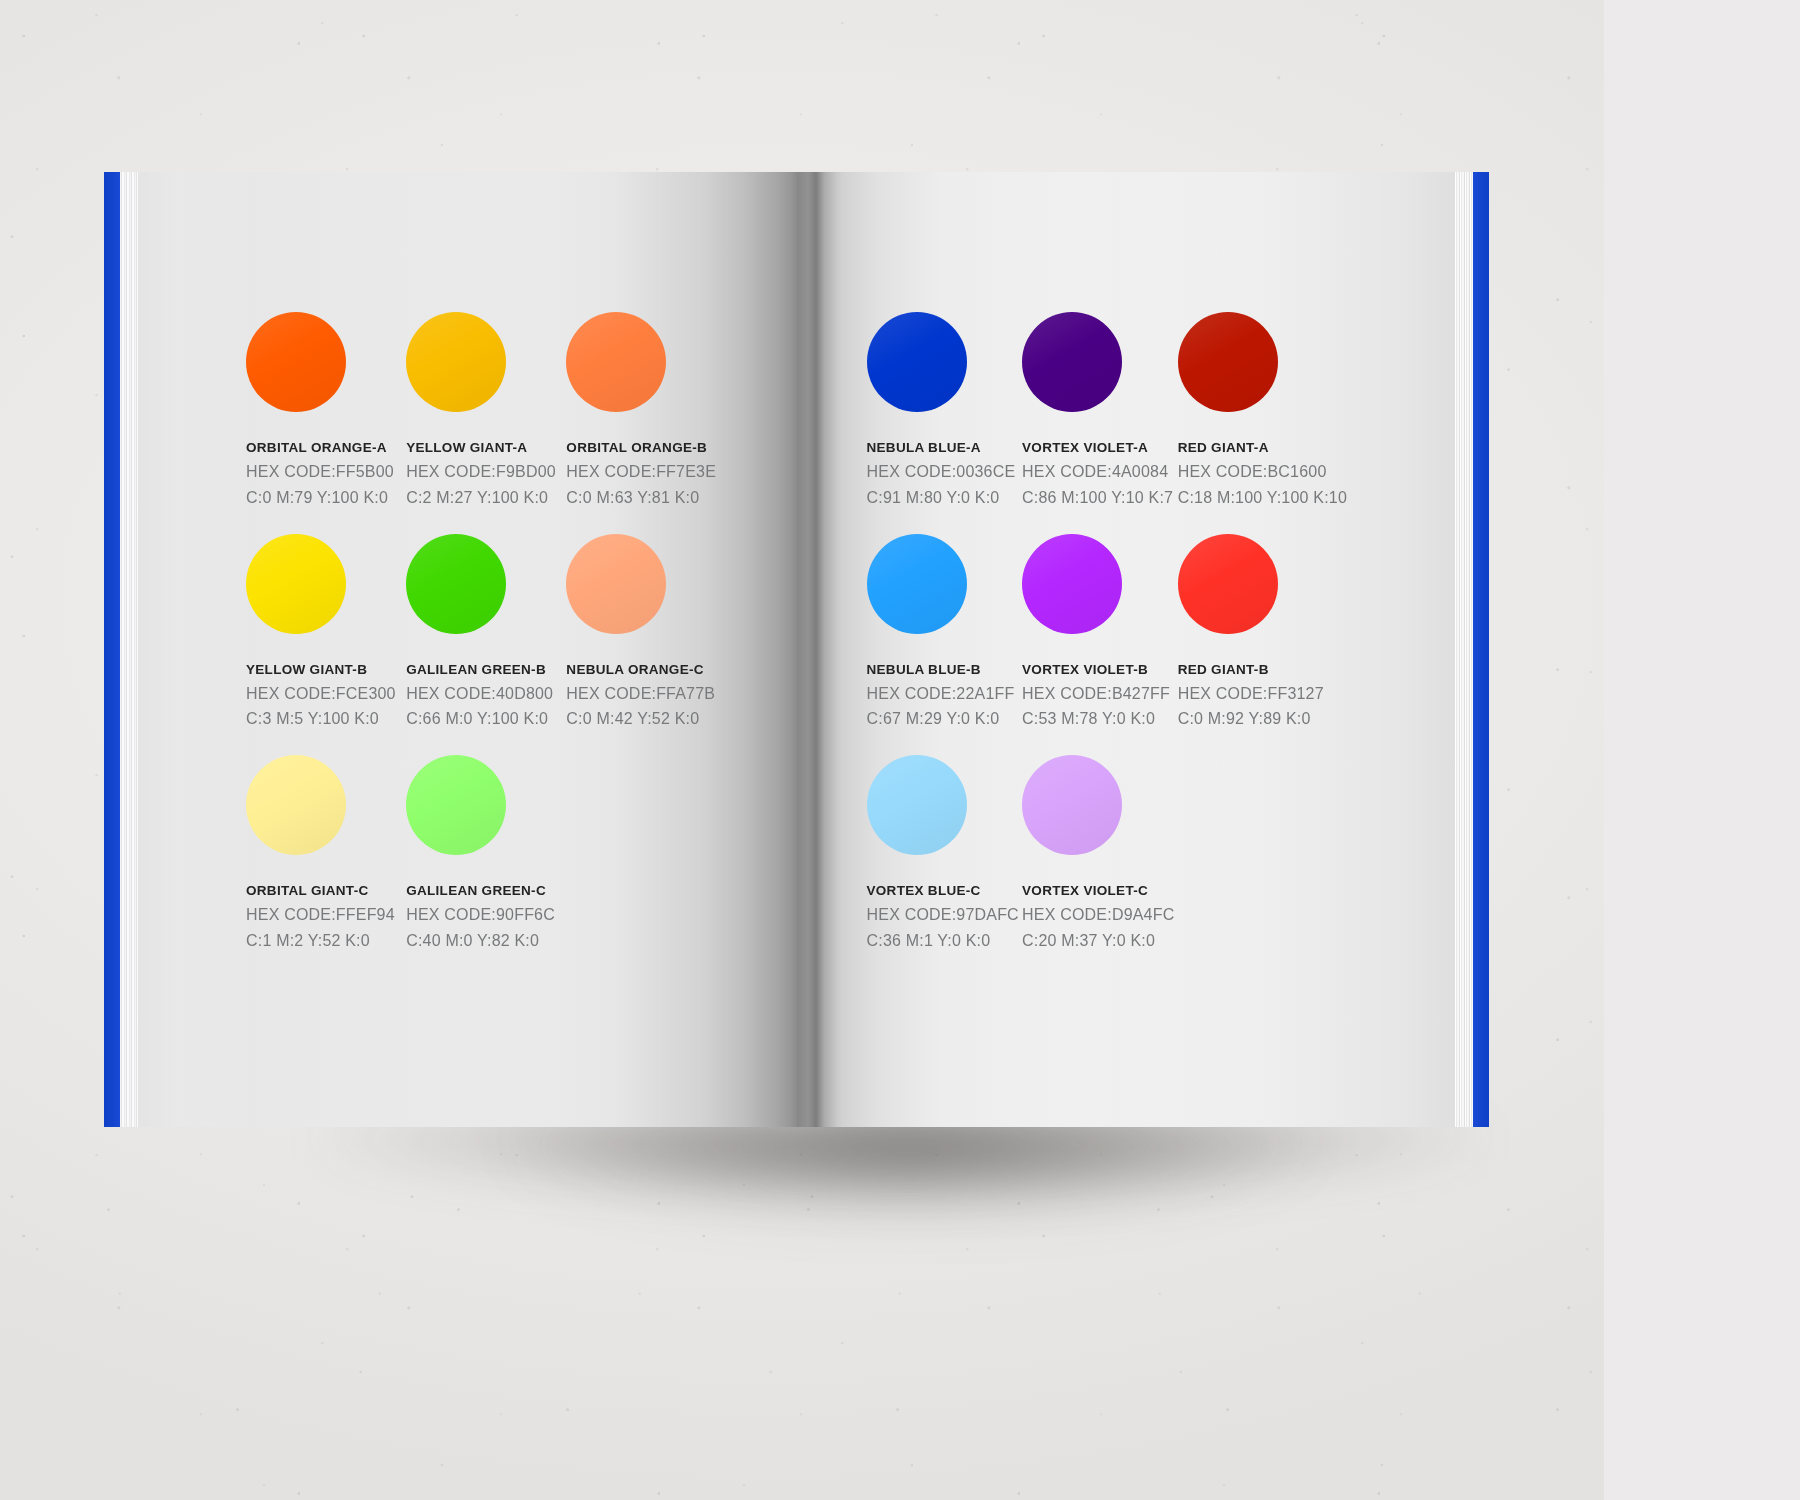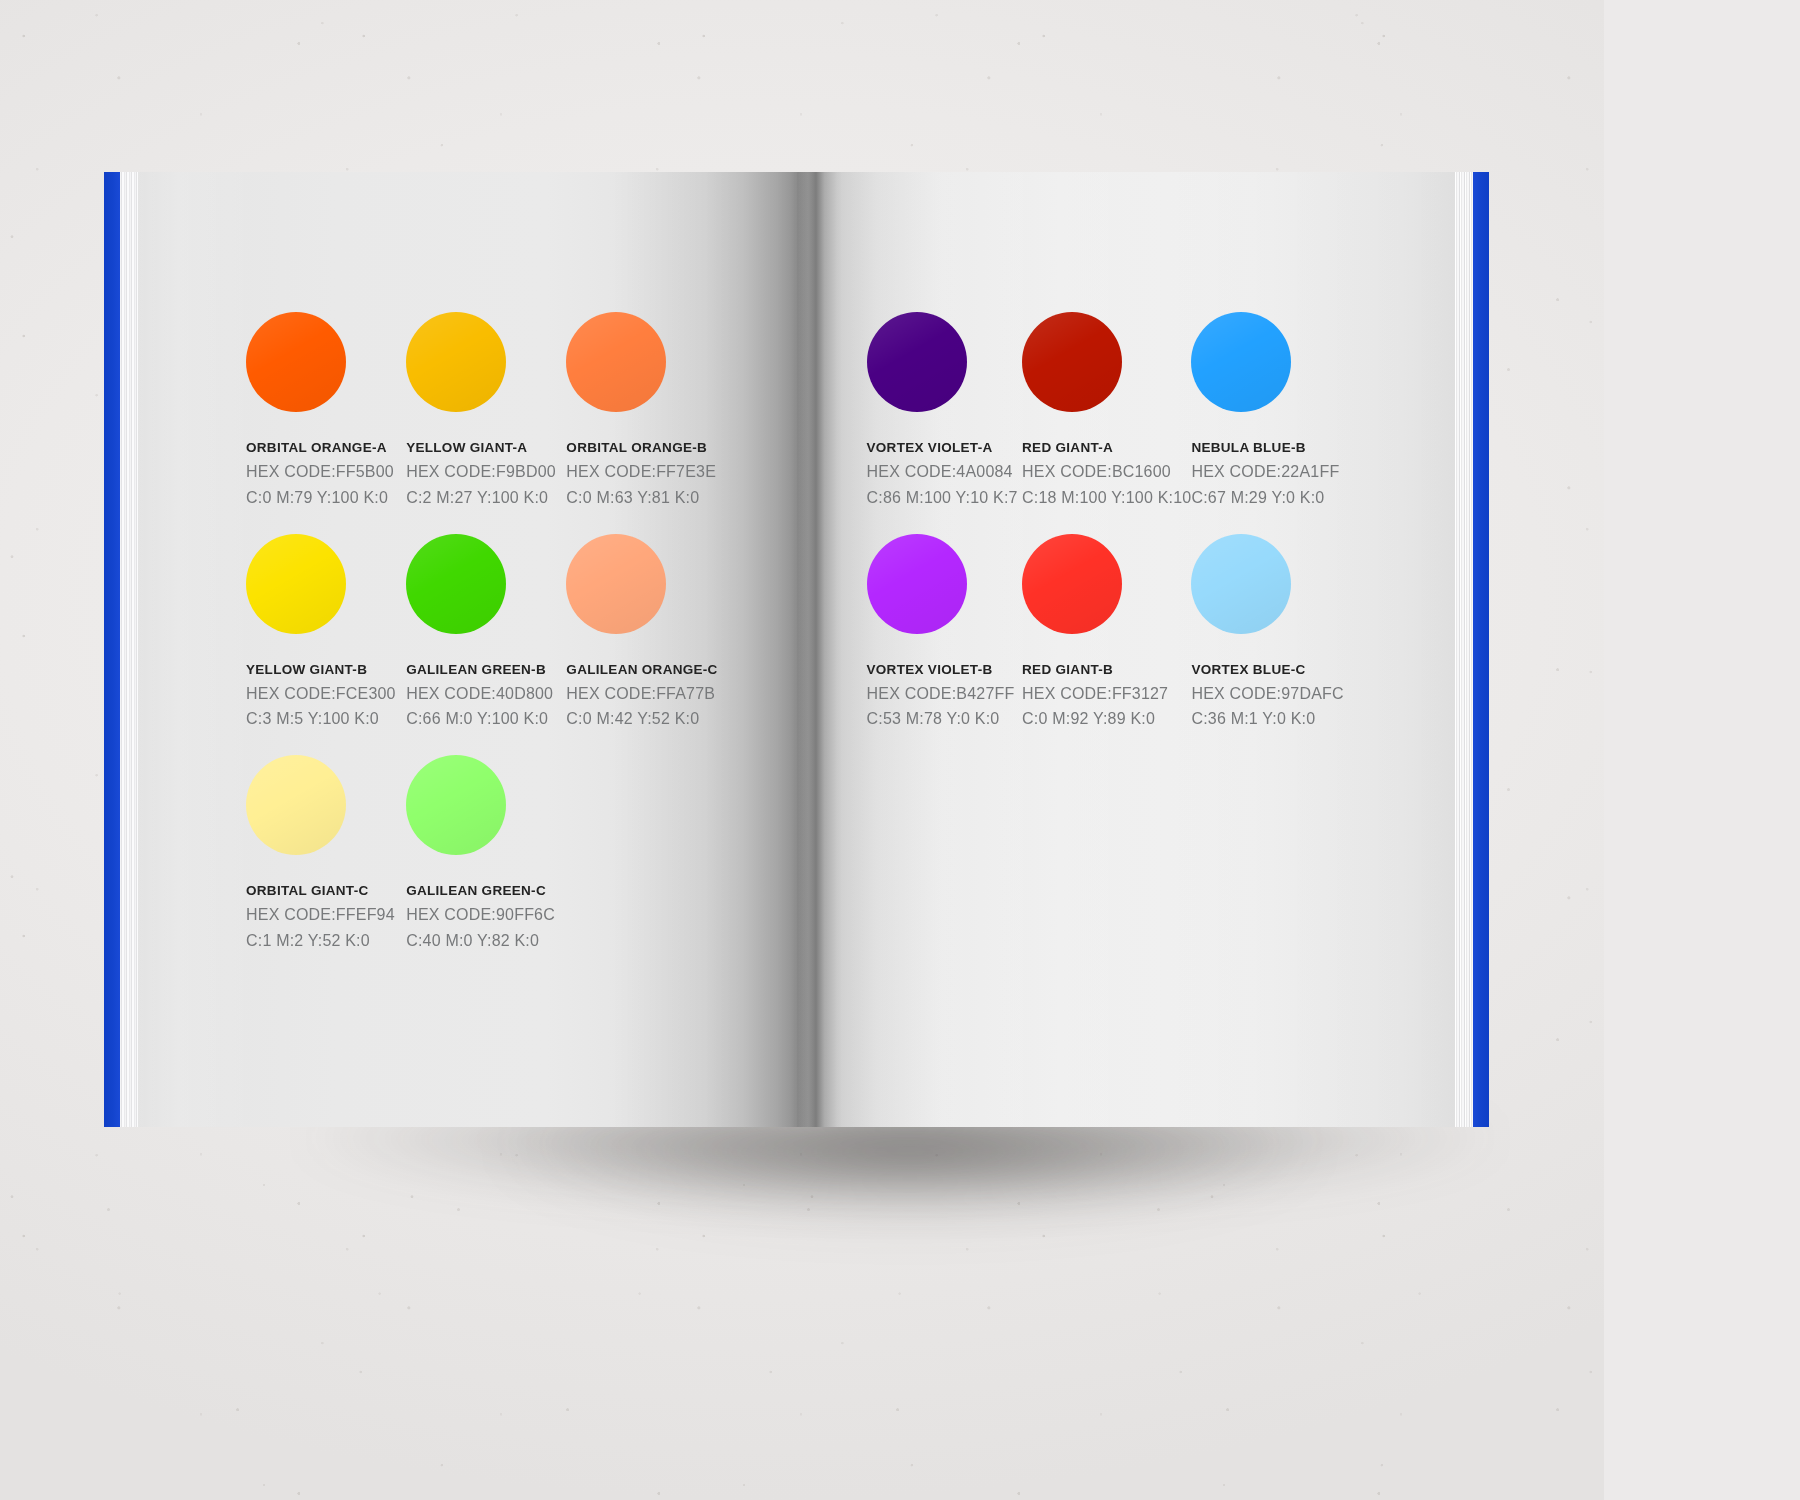--- a/index.html
+++ b/index.html
@@ -188,21 +188,21 @@
             <div class="dot" style="background:#40D800"></div>
             <div class="labels">
               <div class="name">GALILEAN GREEN-B</div>
               <div class="hex">HEX CODE:40D800</div>
               <div class="cmyk">C:66 M:0 Y:100 K:0</div>
             </div>
           </div>
           <div class="swatch">
             <div class="dot" style="background:#FFA77B"></div>
             <div class="labels">
-              <div class="name">GALILEAN ORANGE-C</div>
+              <div class="name">NEBULA ORANGE-C</div>
               <div class="hex">HEX CODE:FFA77B</div>
               <div class="cmyk">C:0 M:42 Y:52 K:0</div>
             </div>
           </div>
           <div class="swatch">
             <div class="dot" style="background:#FFEF94"></div>
             <div class="labels">
               <div class="name">ORBITAL GIANT-C</div>
               <div class="hex">HEX CODE:FFEF94</div>
               <div class="cmyk">C:1 M:2 Y:52 K:0</div>
@@ -215,20 +215,28 @@
               <div class="hex">HEX CODE:90FF6C</div>
               <div class="cmyk">C:40 M:0 Y:82 K:0</div>
             </div>
           </div>
         </div>
     </div>
 
     <div class="page right">
       <div class="grid" id="right-grid">
           <div class="swatch">
+            <div class="dot" style="background:#0036CE"></div>
+            <div class="labels">
+              <div class="name">NEBULA BLUE-A</div>
+              <div class="hex">HEX CODE:0036CE</div>
+              <div class="cmyk">C:91 M:80 Y:0 K:0</div>
+            </div>
+          </div>
+          <div class="swatch">
             <div class="dot" style="background:#4A0084"></div>
             <div class="labels">
               <div class="name">VORTEX VIOLET-A</div>
               <div class="hex">HEX CODE:4A0084</div>
               <div class="cmyk">C:86 M:100 Y:10 K:7</div>
             </div>
           </div>
           <div class="swatch">
             <div class="dot" style="background:#BC1600"></div>
             <div class="labels">
@@ -262,20 +270,28 @@
             </div>
           </div>
           <div class="swatch">
             <div class="dot" style="background:#97DAFC"></div>
             <div class="labels">
               <div class="name">VORTEX BLUE-C</div>
               <div class="hex">HEX CODE:97DAFC</div>
               <div class="cmyk">C:36 M:1 Y:0 K:0</div>
             </div>
           </div>
+          <div class="swatch">
+            <div class="dot" style="background:#D9A4FC"></div>
+            <div class="labels">
+              <div class="name">VORTEX VIOLET-C</div>
+              <div class="hex">HEX CODE:D9A4FC</div>
+              <div class="cmyk">C:20 M:37 Y:0 K:0</div>
+            </div>
+          </div>
         </div>
     </div>
 
     <div class="edge-stack right"></div>
     <div class="edge-blue right"></div>
 
     <div id="gutter"></div>
   </div>
 </div>
 

